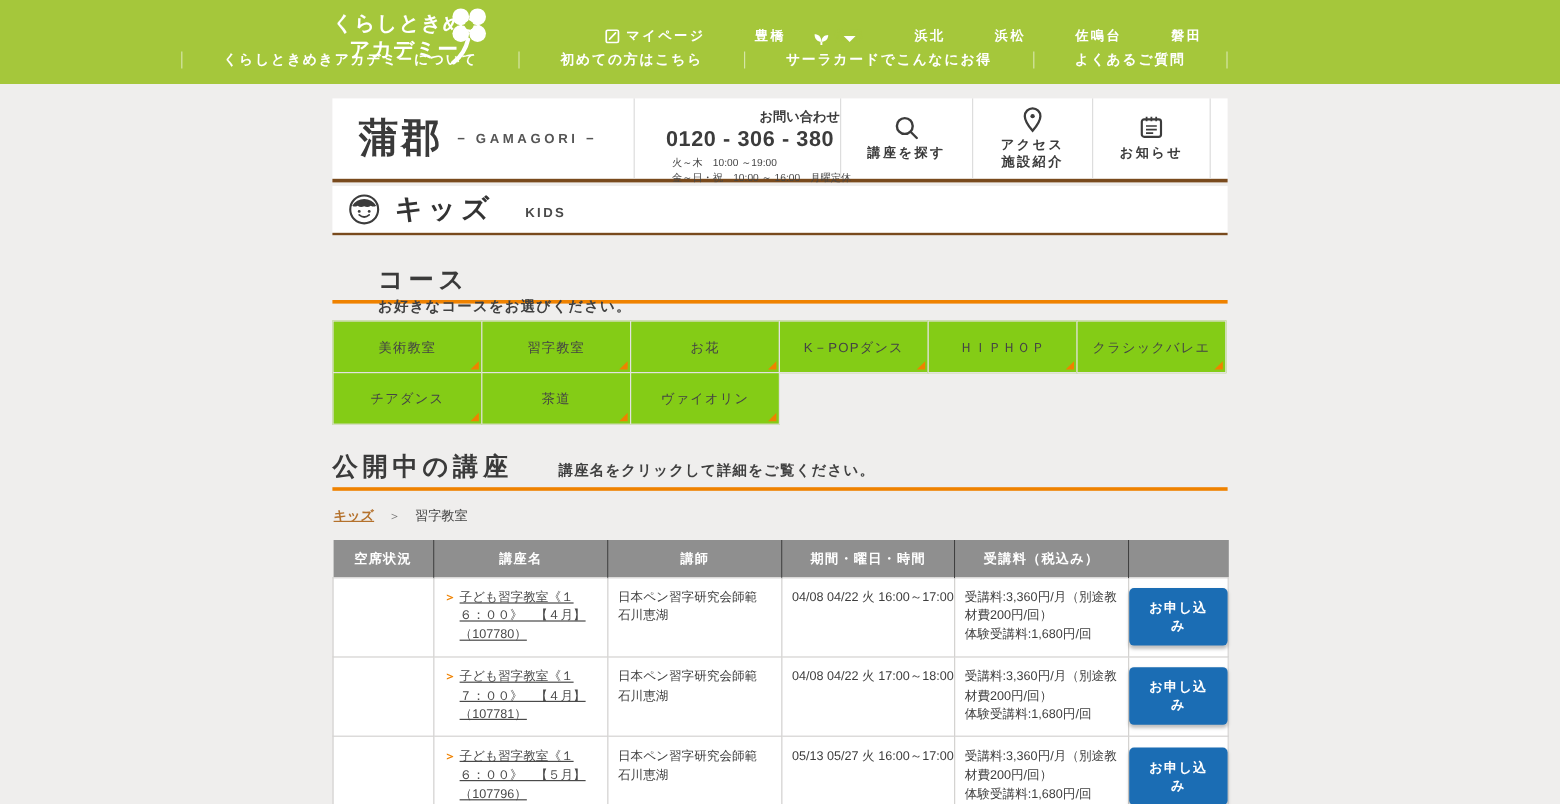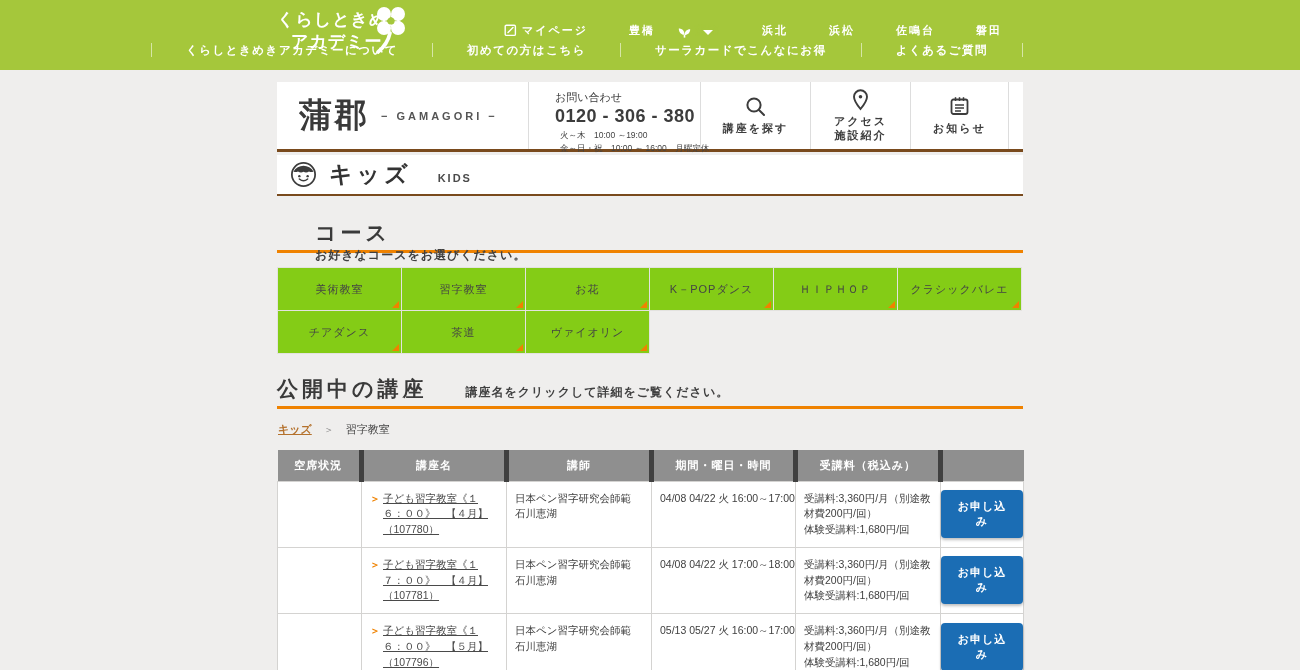--- a/index.html
+++ b/index.html
@@ -23,21 +23,21 @@
   .sub-nav .item { color:#fff; font-size:11.5px; font-weight:bold; letter-spacing:1.5px; padding:0 34px; line-height:14px; border-left:1px solid rgba(255,255,255,.55); cursor:pointer; white-space:nowrap; }
   .sub-nav .item:last-child { border-right:1px solid rgba(255,255,255,.55); }
   .sprout { position:absolute; left:677px; top:22px; }
 
   
   .loc-band { position:absolute; top:82px; left:277px; width:746px; height:70px; background:#fff; border-bottom:3px solid #794a1d; display:flex; }
   .loc-block { width:251px; display:flex; align-items:center; padding-left:22px; }
   .loc-name { font-size:33px; font-weight:bold; letter-spacing:2px; color:#3a3a3a; }
   .loc-romaji { font-size:11px; color:#555; letter-spacing:3px; margin-left:12px; font-weight:bold; }
   .contact-block { width:172px; border-left:1px solid #ddd; padding:8px 0 0 26px; }
-  .contact-label { font-size:11px; font-weight:normal; }
+  .contact-label { font-size:11px; font-weight:bold;text-align:right; }
   .phone { font-size:18px; font-weight:bold; letter-spacing:.5px; margin:1px 0 2px; white-space:nowrap; }
   .hours { font-size:8.5px; color:#444; line-height:1.55; padding-left:5px; white-space:nowrap; }
   .hbtn { border-left:1px solid #ddd; display:flex; flex-direction:column; align-items:center; justify-content:center; gap:4px; cursor:pointer; }
   .hbtn .lbl { font-size:11px; font-weight:bold; letter-spacing:2px; line-height:1.25; text-align:center; white-space:nowrap; }
   .hb1 { width:110px; } .hb2 { width:100px; } .hb3 { width:98px; }
   .strip { flex:1; border-left:1px solid #ddd; }
 
   
   .kids-band { position:absolute; top:155px; left:277px; width:746px; height:41px; background:#fff; border-bottom:2px solid #794a1d; display:flex; align-items:center; padding-left:13px; }
   .kids-title { font-size:23px; font-weight:bold; color:#333; letter-spacing:4px; margin-left:12px; }
@@ -56,21 +56,21 @@
   .course-cell::after { content:''; position:absolute; right:2px; bottom:2px; border-bottom:7px solid #ef8200; border-left:7px solid transparent; }
 
   
   .breadcrumb { position:absolute; top:422px; left:278px; font-size:11px; display:flex; align-items:center; }
   .bc-link { color:#b4712c; text-decoration:underline; font-weight:bold; cursor:pointer; }
   .bc-sep { color:#777; margin:0 12px; font-size:10px; }
   .bc-cur { color:#444; }
 
   
   .course-table { position:absolute; top:450px; left:277px; width:746px; border-collapse:collapse; table-layout:fixed; }
-  .course-table th { background:#8f8f8f; color:#fff; font-size:11px; font-weight:bold; height:31px; border-right:5px solid #404040; letter-spacing:1px; }
+  .course-table th { background:#8f8f8f; color:#fff; font-size:11px; font-weight:bold; height:31px; border-right:1px solid #404040; letter-spacing:1px; }
   .course-table th:last-child { border-right:none; }
   .course-table td { background:#fff; border:1px solid #d4d3d1; font-size:10.5px; color:#3e3e3e; vertical-align:top; padding:9px 8px; height:52px; line-height:1.5; }
   td.c-btn { vertical-align:middle; text-align:center; padding:0; }
   .apply-btn { display:inline-block; background:#1b6db4; color:#fff; font-size:11px; font-weight:bold; letter-spacing:1px; padding:9px 13px; border-radius:4px; border:none; box-shadow:0 2px 3px rgba(0,0,0,.25); cursor:pointer; font-family:inherit; }
   .course-link { position:relative; display:block; padding-left:13px; color:#4a4a4a; cursor:pointer; }
   .course-link .txt { text-decoration:underline; }
   .course-link .chev { position:absolute; left:0; top:0; color:#ef8200; font-weight:bold; font-size:10px; }
   .sched { white-space:nowrap; letter-spacing:0; }
 </style>
 </head>

